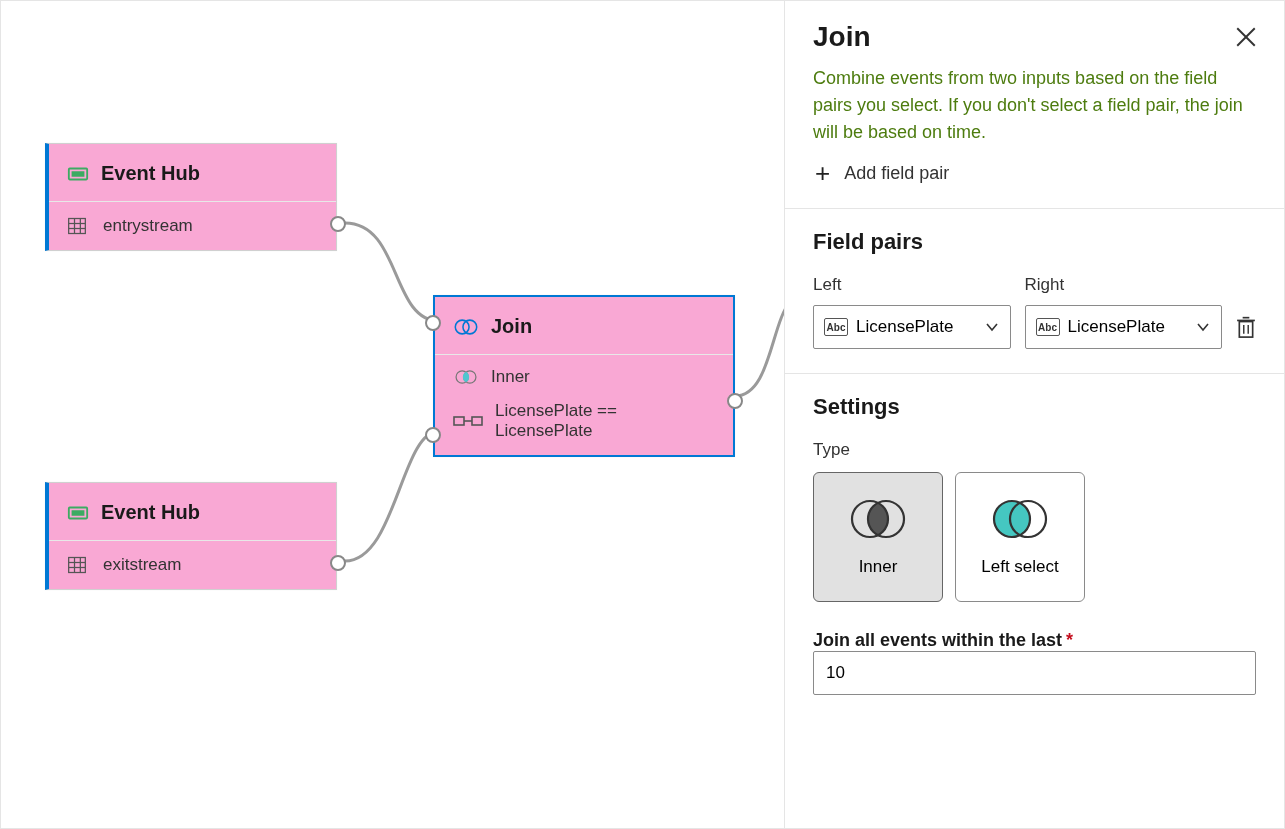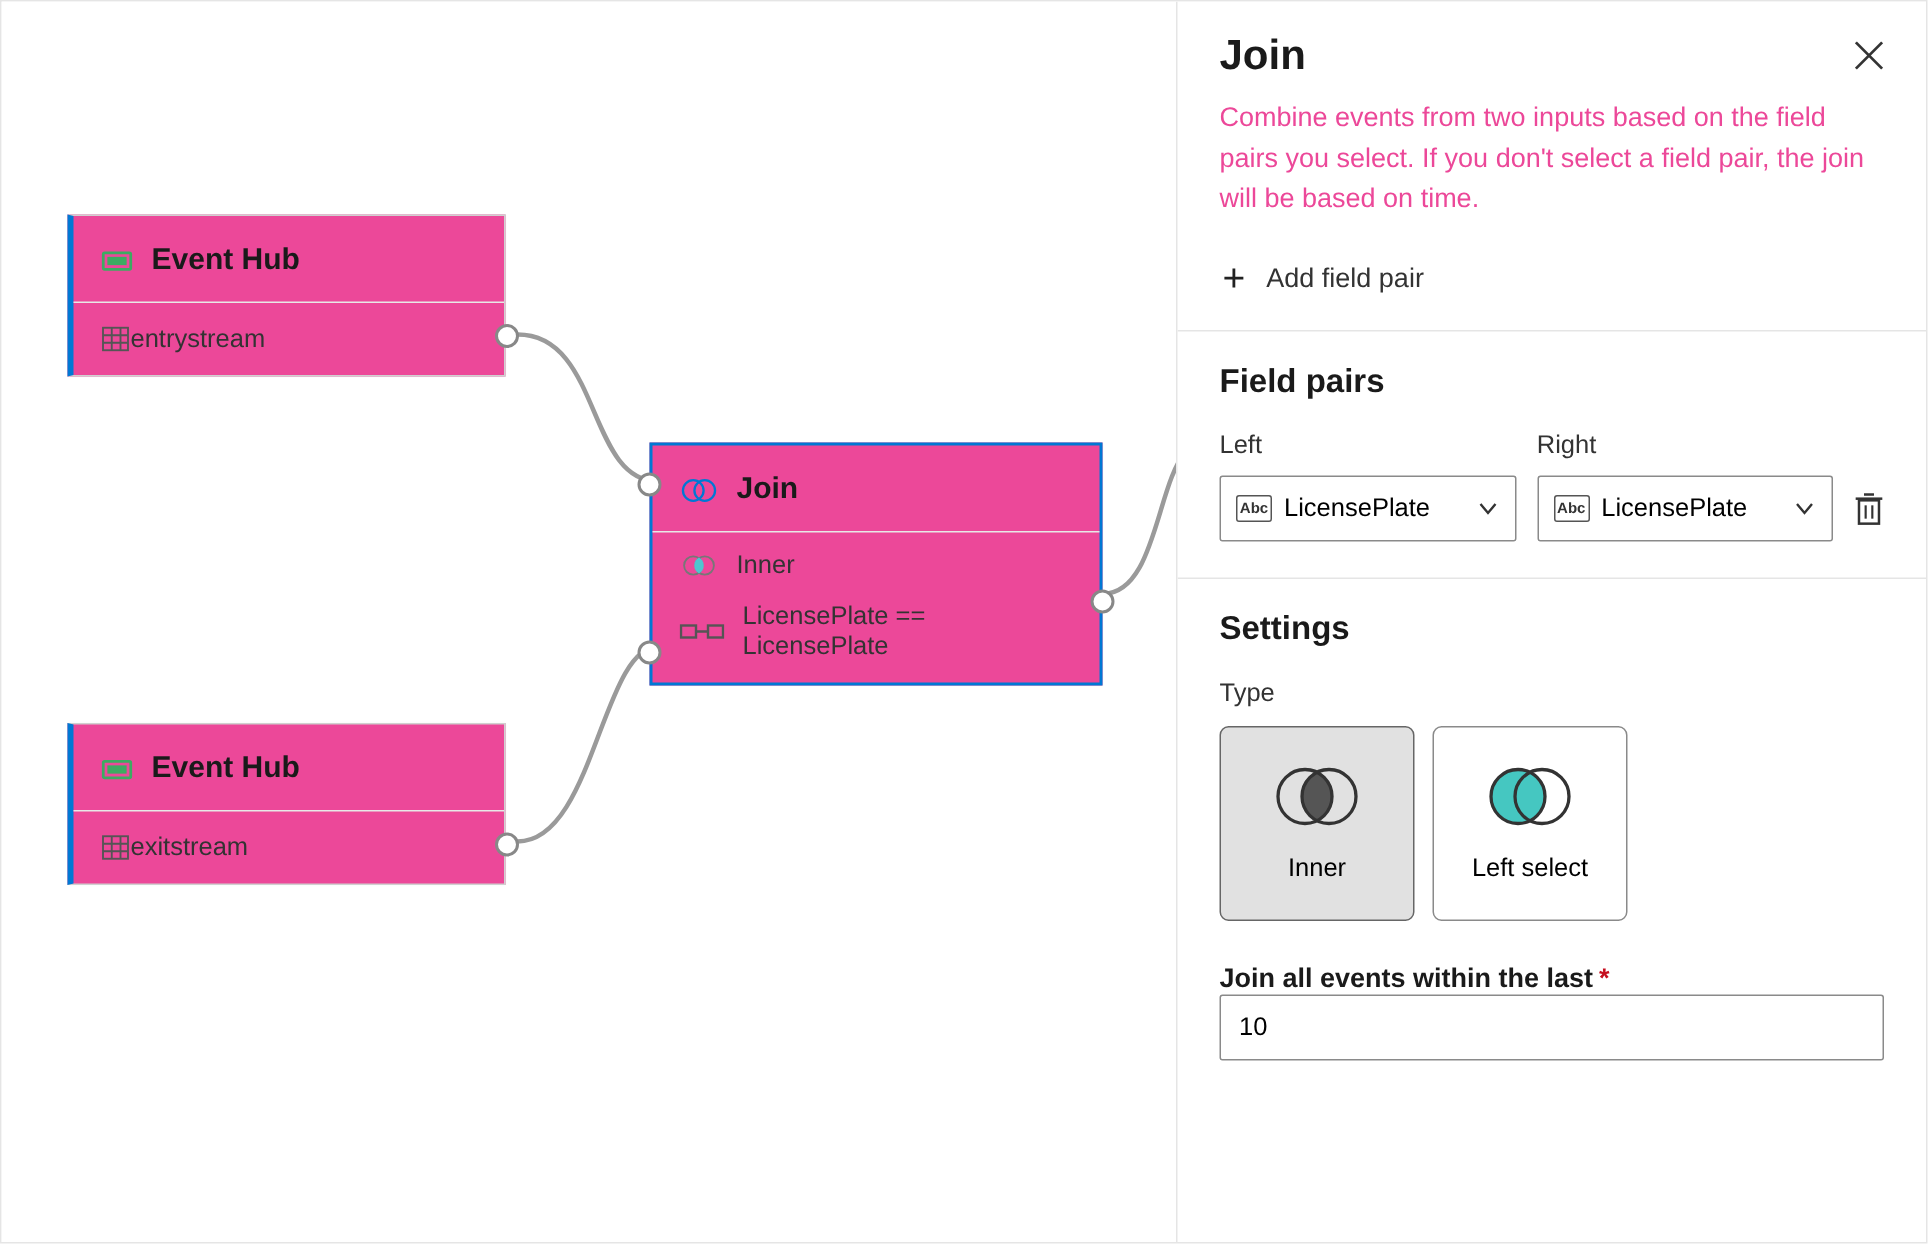--- a/index.html
+++ b/index.html
@@ -21,42 +21,42 @@
   }
   svg.connectors {
     position: absolute;
     top: 0; left: 0;
     width: 100%;
     height: 100%;
     pointer-events: none;
   }
   .node {
     position: absolute;
-    background: #ec4899;
+    background: #f9a8d4;
     border: 1px solid #d0d0d0;
     width: 292px;
     box-shadow: 0 0 2px rgba(0,0,0,0.04);
   }
   .node.source { border-left: 4px solid #0078d4; }
   .node.selected { border: 2px solid #0078d4; }
   .node-header {
     display: flex;
     align-items: center;
     gap: 12px;
     padding: 18px 18px 16px 18px;
     border-bottom: 1px solid #e8e8e8;
     font-size: 20px;
     font-weight: 600;
     color: #1a1a1a;
   }
   .node-body {
     padding: 14px 18px;
     display: flex;
     align-items: center;
-    gap: 0;
+    gap: 16px;
     font-size: 17px;
     color: #333;
   }
   .node-body-stack { padding: 12px 18px 14px 18px; display: flex; flex-direction: column; gap: 14px; }
   .node-body-row { display: flex; align-items: center; gap: 12px; font-size: 17px; color: #333; }
 
   .port {
     position: absolute;
     width: 16px;
     height: 16px;
@@ -109,22 +109,22 @@
   }
   .close-btn {
     width: 20px; height: 20px;
     cursor: pointer;
     color: #333;
     margin-top: 6px;
   }
   .panel-desc {
     font-size: 18px;
     line-height: 1.5;
-    color: #ec4899;
-    margin-bottom: 20px;
+    color: #4d7c0f;
+    margin-bottom: 8px;
   }
   .add-row {
     display: flex;
     align-items: center;
     gap: 14px;
     font-size: 18px;
     color: #333;
     padding: 6px 2px 22px 2px;
     cursor: pointer;
   }

